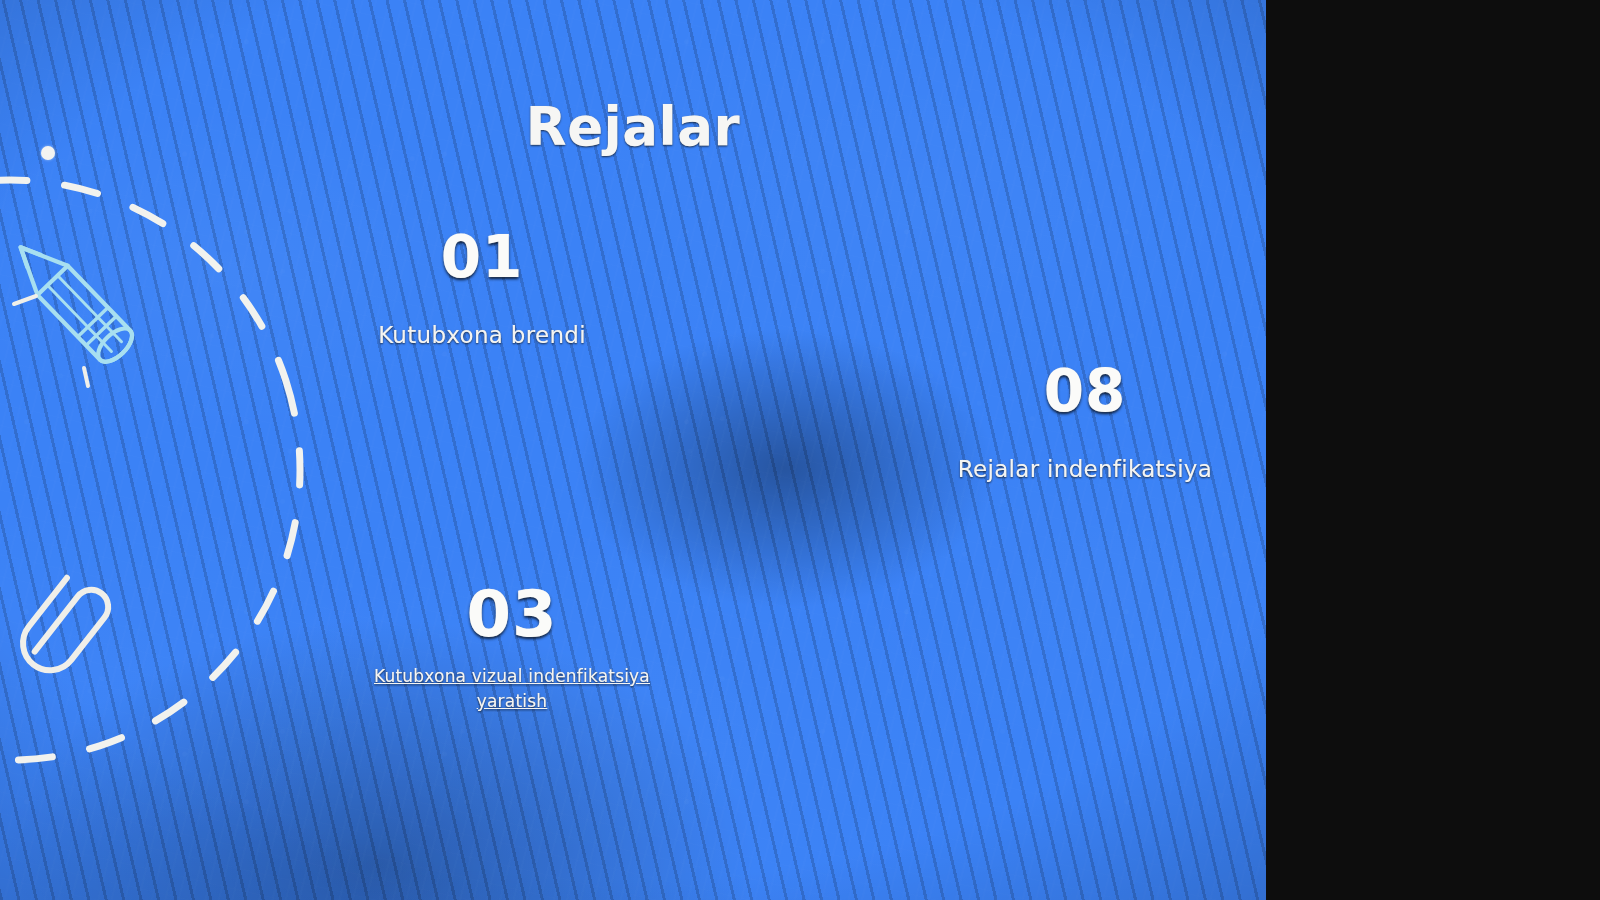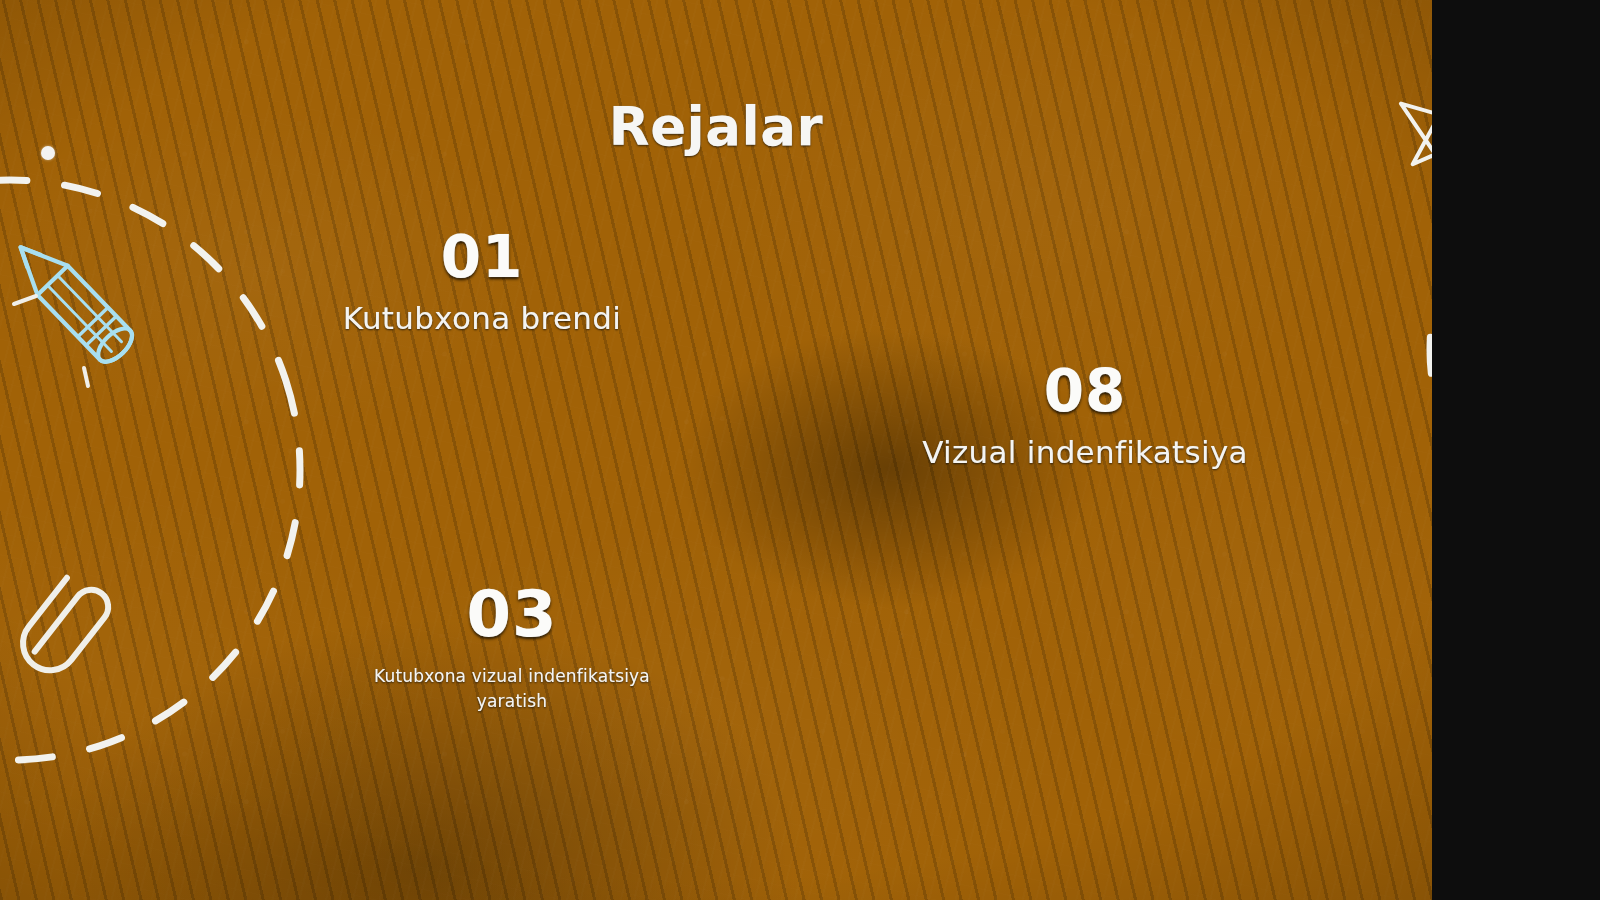--- a/index.html
+++ b/index.html
@@ -3,24 +3,24 @@
 <meta charset="utf-8">
 <title>Rejalar</title>
 <style>
   html, body {
     margin: 0;
     padding: 0;
     background: #0d0d0d;
   }
   #slide {
     position: relative;
-    width: 1432px;
+    width: 1266px;
     height: 900px;
     overflow: hidden;
-    background-color: #a16207;
+    background-color: #3b82f6;
     font-family: "DejaVu Sans", sans-serif;
     user-select: none;
   }
   
   .tex {
     position: absolute;
     inset: 0;
     pointer-events: none;
   }
   .tex-grain {
@@ -87,38 +87,39 @@
     font-size: 58px;
     font-weight: 700;
     line-height: 1;
     letter-spacing: 1px;
     color: #fbfbf9;
     text-shadow:
       0 0 1px rgba(255,255,255,0.6),
       0 2px 3px rgba(0,0,0,0.8);
   }
   .item .cap {
-    margin-top: 14px;
-    font-size: 31px;
+    margin-top: 36px;
+    font-size: 23px;
     font-weight: 400;
     letter-spacing: 0.3px;
     color: #f4f4f2;
     text-shadow:
       0 0 1px rgba(255,255,255,0.45),
       0 1px 2px rgba(0,0,0,0.75);
   }
   #item-01 { left: 232px; top: 228px; width: 500px; }
   #item-02 { left: 835px; top: 362px; width: 500px; }
   #item-03 { left: 272px; top: 582px; width: 480px; }
   #item-03 .num { font-size: 64px; }
   #item-03 .cap {
     margin-top: 18px;
     font-size: 17px;
     line-height: 1.45;
     letter-spacing: 0.2px;
+    text-decoration: underline;
   }
 
   
   .deco { position: absolute; pointer-events: none; }
   #pencil   { left: -8px;  top: 196px; }
   #clip     { left: 22px;  top: 568px; }
   #star     { left: 1382px; top: 76px; }
   #arc-left { left: -300px; top: 160px; }
   #arc-right{ left: 1408px; top: 120px; }
   #dot-tl   { left: 41px;  top: 146px; width: 14px; height: 14px;
@@ -202,21 +203,21 @@
 
   <div class="chalk" id="title">Rejalar</div>
 
   <div class="item" id="item-01">
     <div class="chalk num" style="position:relative;">01</div>
     <div class="chalk cap" style="position:relative;">Kutubxona brendi</div>
   </div>
 
   <div class="item" id="item-02">
     <div class="chalk num" style="position:relative;">08</div>
-    <div class="chalk cap" style="position:relative;">Vizual indenfikatsiya</div>
+    <div class="chalk cap" style="position:relative;">Rejalar indenfikatsiya</div>
   </div>
 
   <div class="item" id="item-03">
     <div class="chalk num" style="position:relative;">03</div>
     <div class="chalk cap" style="position:relative; white-space:normal; max-width:300px; margin-left:auto; margin-right:auto;">Kutubxona vizual indenfikatsiya yaratish</div>
   </div>
 
 </div>
 
 </body></html>

